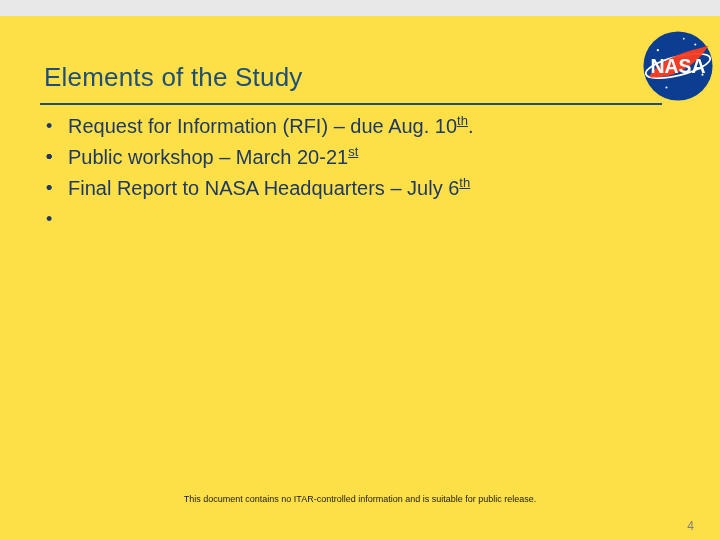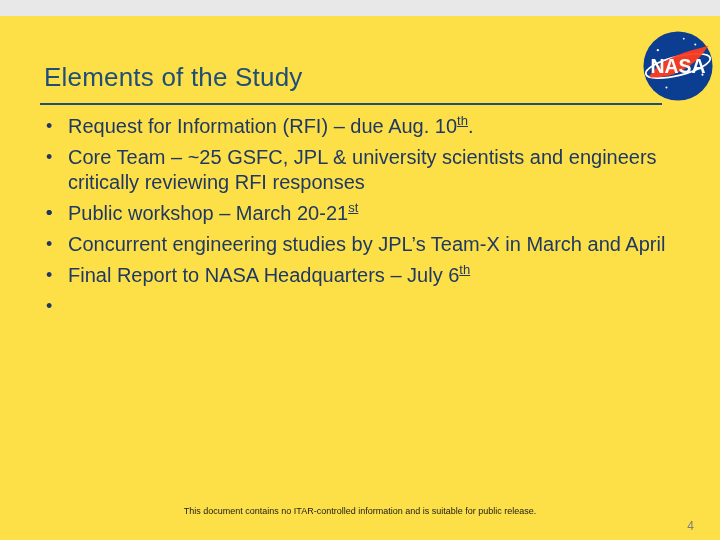--- a/index.html
+++ b/index.html
@@ -50,21 +50,21 @@
     font-size:18px;
   }
   sup{
     font-size:13px;
     line-height:0;
     text-decoration:underline;
   }
   .footer{
     position:absolute;
     left:0;right:0;
-    top:490px;
+    top:478px;
     text-align:center;
     font-size:9px;
     color:#1a1a1a;
   }
   .page-number{
     position:absolute;
     right:26px;top:503px;
     font-size:12px;
     color:#7F7F7F;
   }
@@ -89,37 +89,37 @@
     <text x="50" y="60" text-anchor="middle" fill="#ffffff" font-size="27" font-weight="bold" font-family="Liberation Sans, sans-serif">NASA</text>
   </svg>
 
   <ul class="bullets">
 
     <li>
       <span class="marker">•</span><span>Request for Information (RFI) – due Aug. 10</span><sup>th</sup><span>.</span>
     </li>
 
     <li>
-      <span class="marker">•</span><span>Core Team – ~25 GSFC, JPL &amp; university scientists and engineers critically reviewing RFI responses</span>
+      <span class="marker">•</span>
     </li>
 
     <li>
       <span class="marker">•</span>
     </li>
 
     <li>
       <span class="marker">•</span>
     </li>
 
     <li>
       <span class="marker">•</span><span>Public workshop – March 20-21</span><sup>st</sup>
     </li>
 
     <li>
-      <span class="marker">•</span><span>Concurrent engineering studies by JPL’s Team-X in March and April</span>
+      <span class="marker">•</span>
     </li>
 
     <li>
       <span class="marker">•</span><span>Final Report to NASA Headquarters – July 6</span><sup>th</sup>
     </li>
 
     <li>
       <span class="marker">•</span>
     </li>
 

